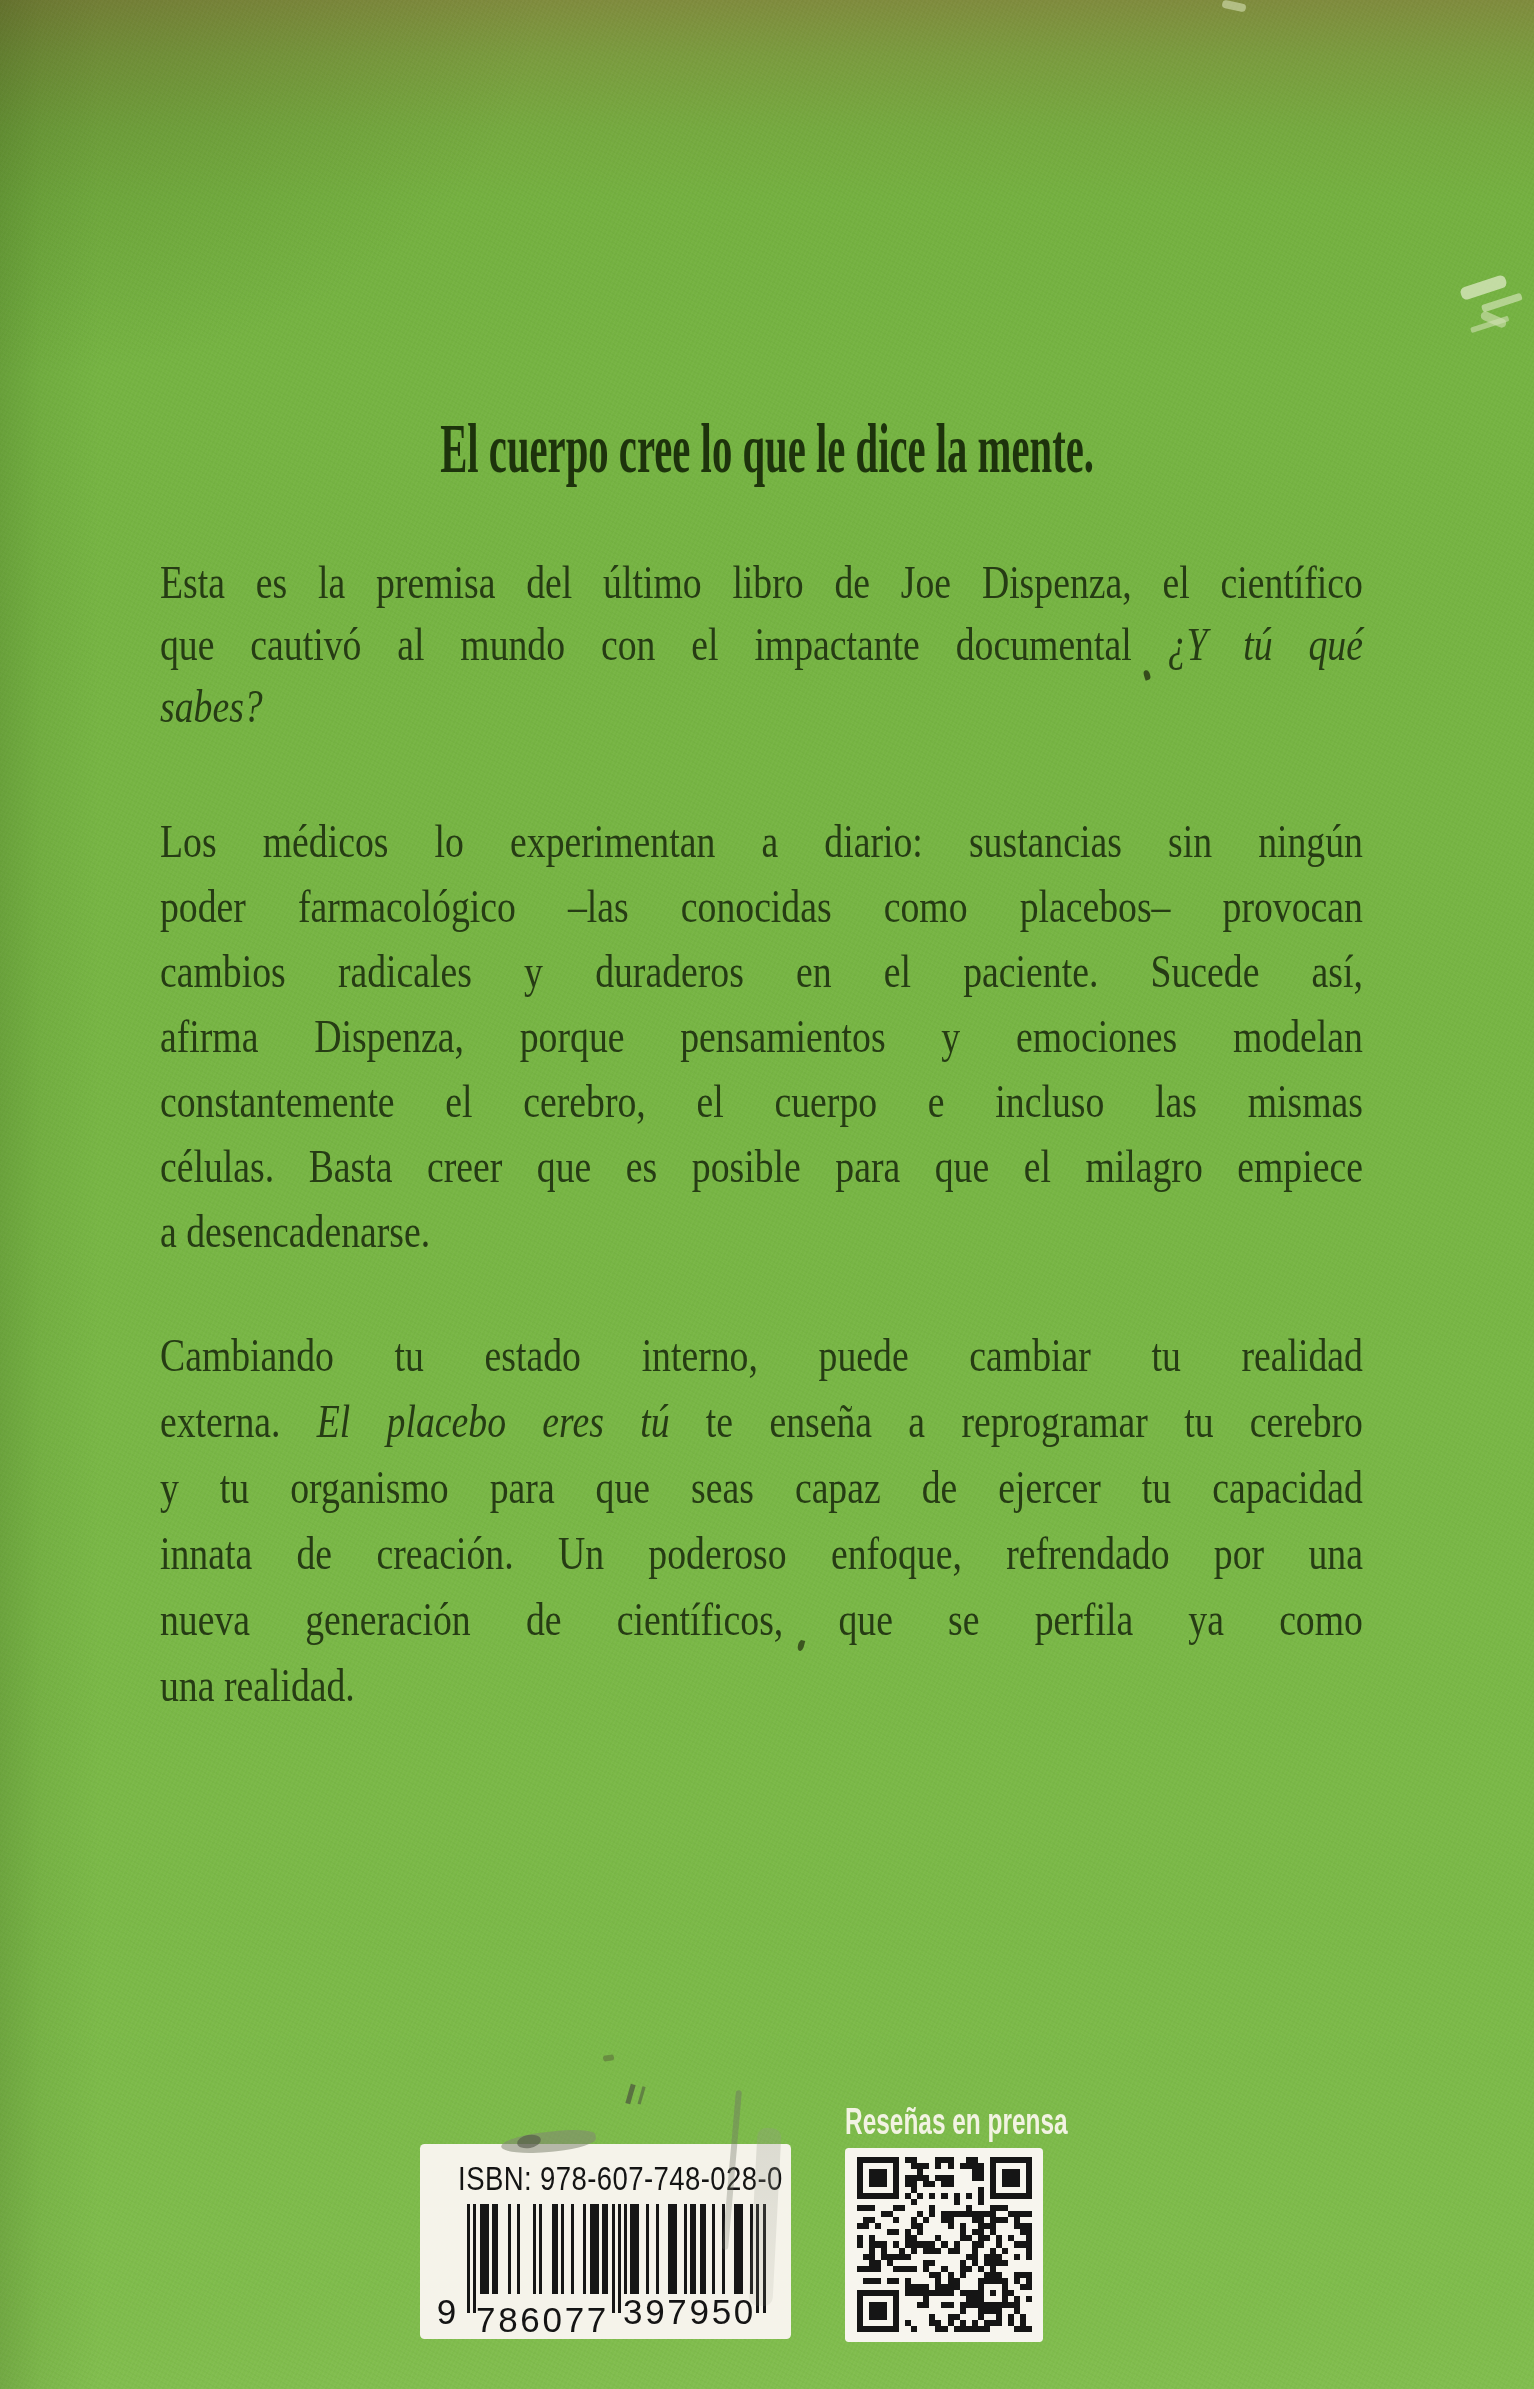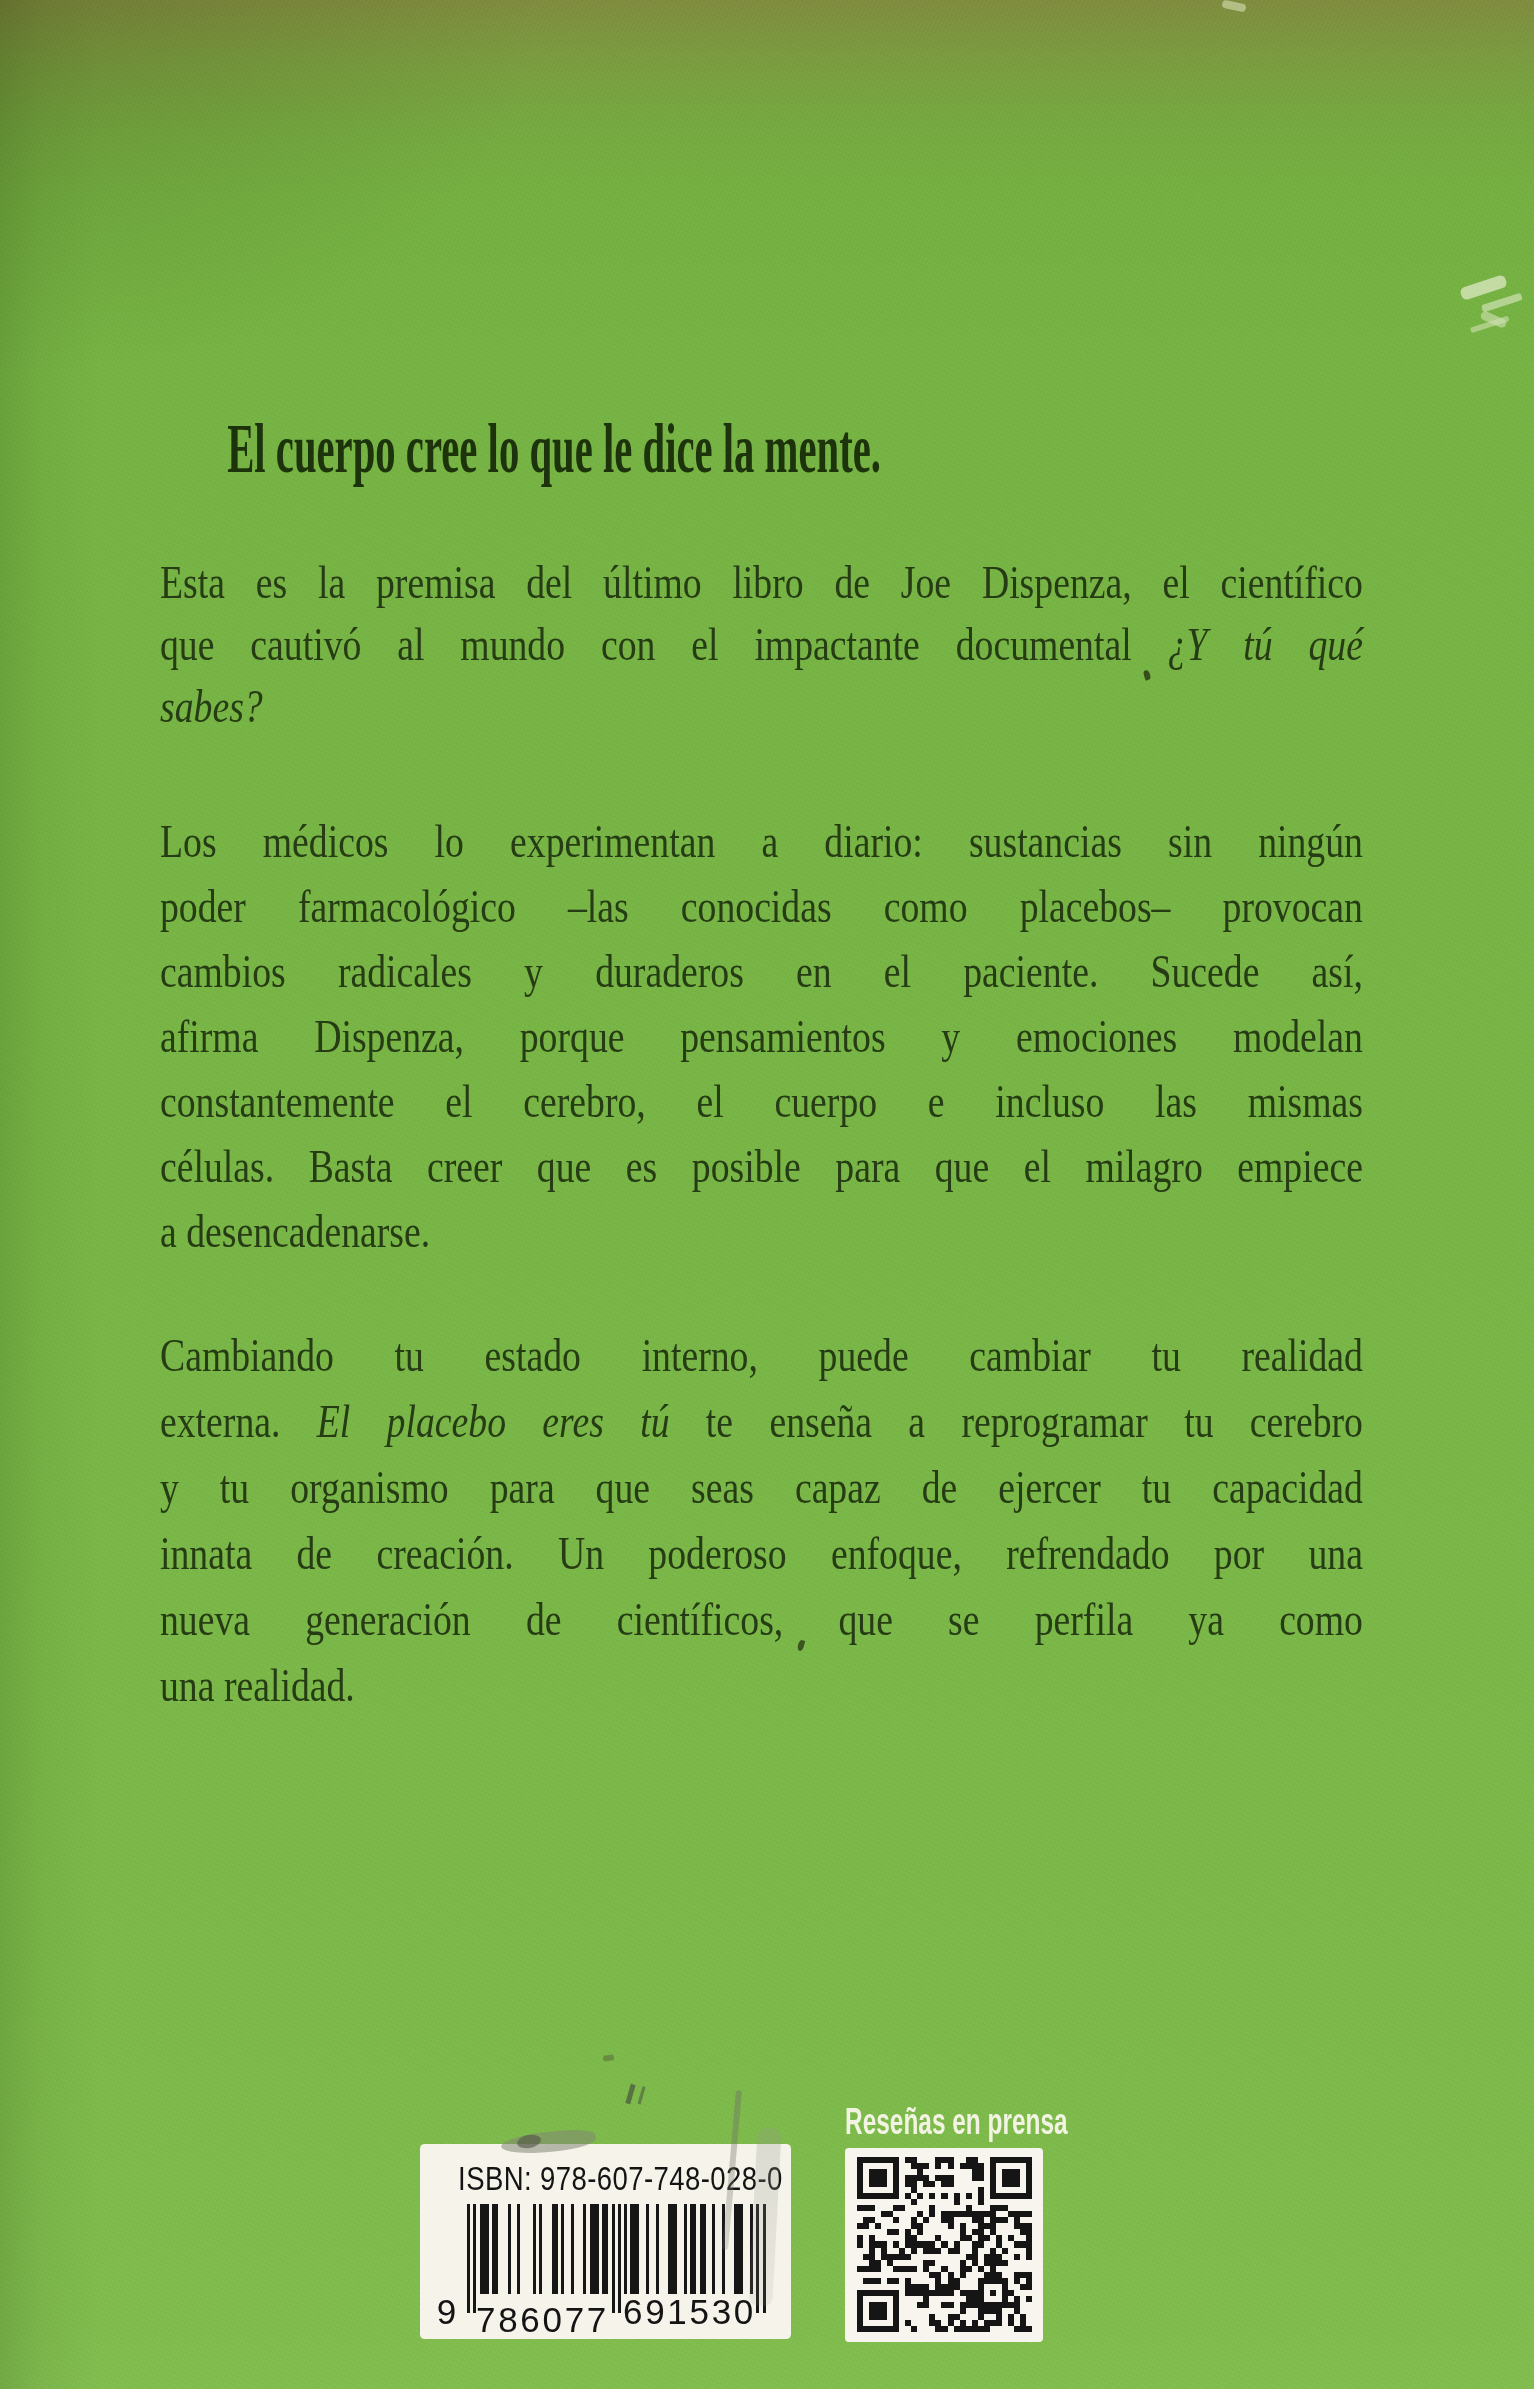--- a/index.html
+++ b/index.html
@@ -21,21 +21,21 @@
     background:linear-gradient(90deg, rgba(25,45,5,.14), rgba(25,45,5,.05) 41px, transparent 100px);
   }
   .shade-top-corner{
     position:absolute;left:0;top:0;width:548px;height:384px;pointer-events:none;
     background:radial-gradient(ellipse at 0% 0%, rgba(40,50,10,.18), transparent 70%);
   }
 
   
   .title-wrap{
     position:absolute;left:0;right:0;top:409px;height:80px;line-height:80px;
-    white-space:nowrap;
+    text-align:center;white-space:nowrap;
   }
   .title-wrap .stretch{
     display:inline-block;transform:scaleX(.59);transform-origin:center;
     font-weight:bold;font-size:69px;color:#1d330c;letter-spacing:0;
   }
   .para{
     position:absolute;left:160px;width:1467px;
     transform:scaleX(.82);transform-origin:left top;
     font-size:46px;color:#263c14;
   }
@@ -168,21 +168,21 @@
       <div class="bar" style="left: 233px; width: 6.3px;"></div>
       <div class="bar" style="left: 245px; width: 3.1px;"></div>
       <div class="bar" style="left: 255px; width: 3.1px;"></div>
       <div class="bar" style="left: 267px; width: 9.4px;"></div>
       <div class="bar" style="left: 283px; width: 3.1px;"></div>
       <div class="bar tall" style="left: 289px; width: 3.1px;"></div>
       <div class="bar tall" style="left: 296px; width: 3.1px;"></div>
     </div>
   <div class="bc-digit bc-d0">9</div>
   <div class="bc-digit bc-d1">786077</div>
-  <div class="bc-digit bc-d2">691530</div>
+  <div class="bc-digit bc-d2">397950</div>
 </div>
 
 <div class="press-label">
   <span class="stretch">Reseñas en prensa</span>
 </div>
 <div class="qr-box" id="qr-box">
     <svg width="175" height="175" viewBox="0 0 29 29" shape-rendering="crispEdges">
       <rect x="0" y="0" width="1" height="1" fill="#151515"></rect>
       <rect x="1" y="0" width="1" height="1" fill="#151515"></rect>
       <rect x="2" y="0" width="1" height="1" fill="#151515"></rect>

